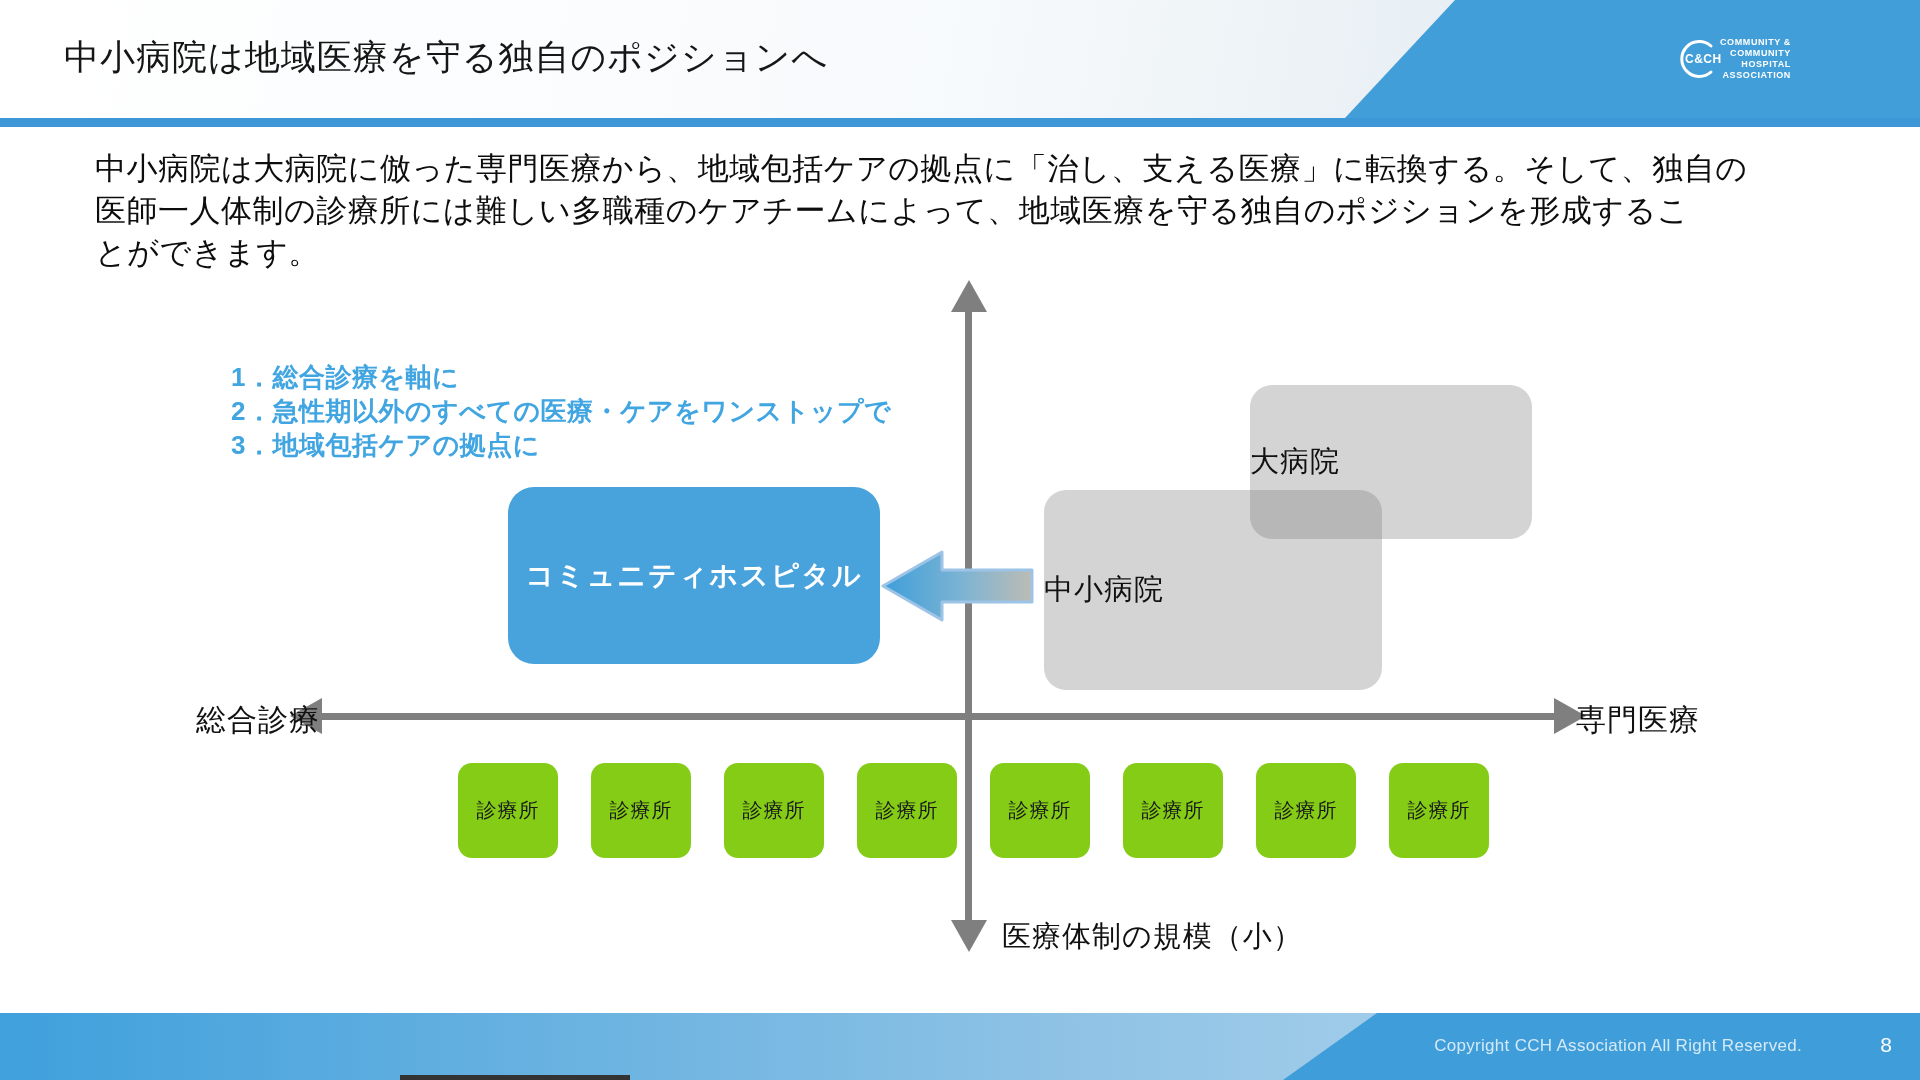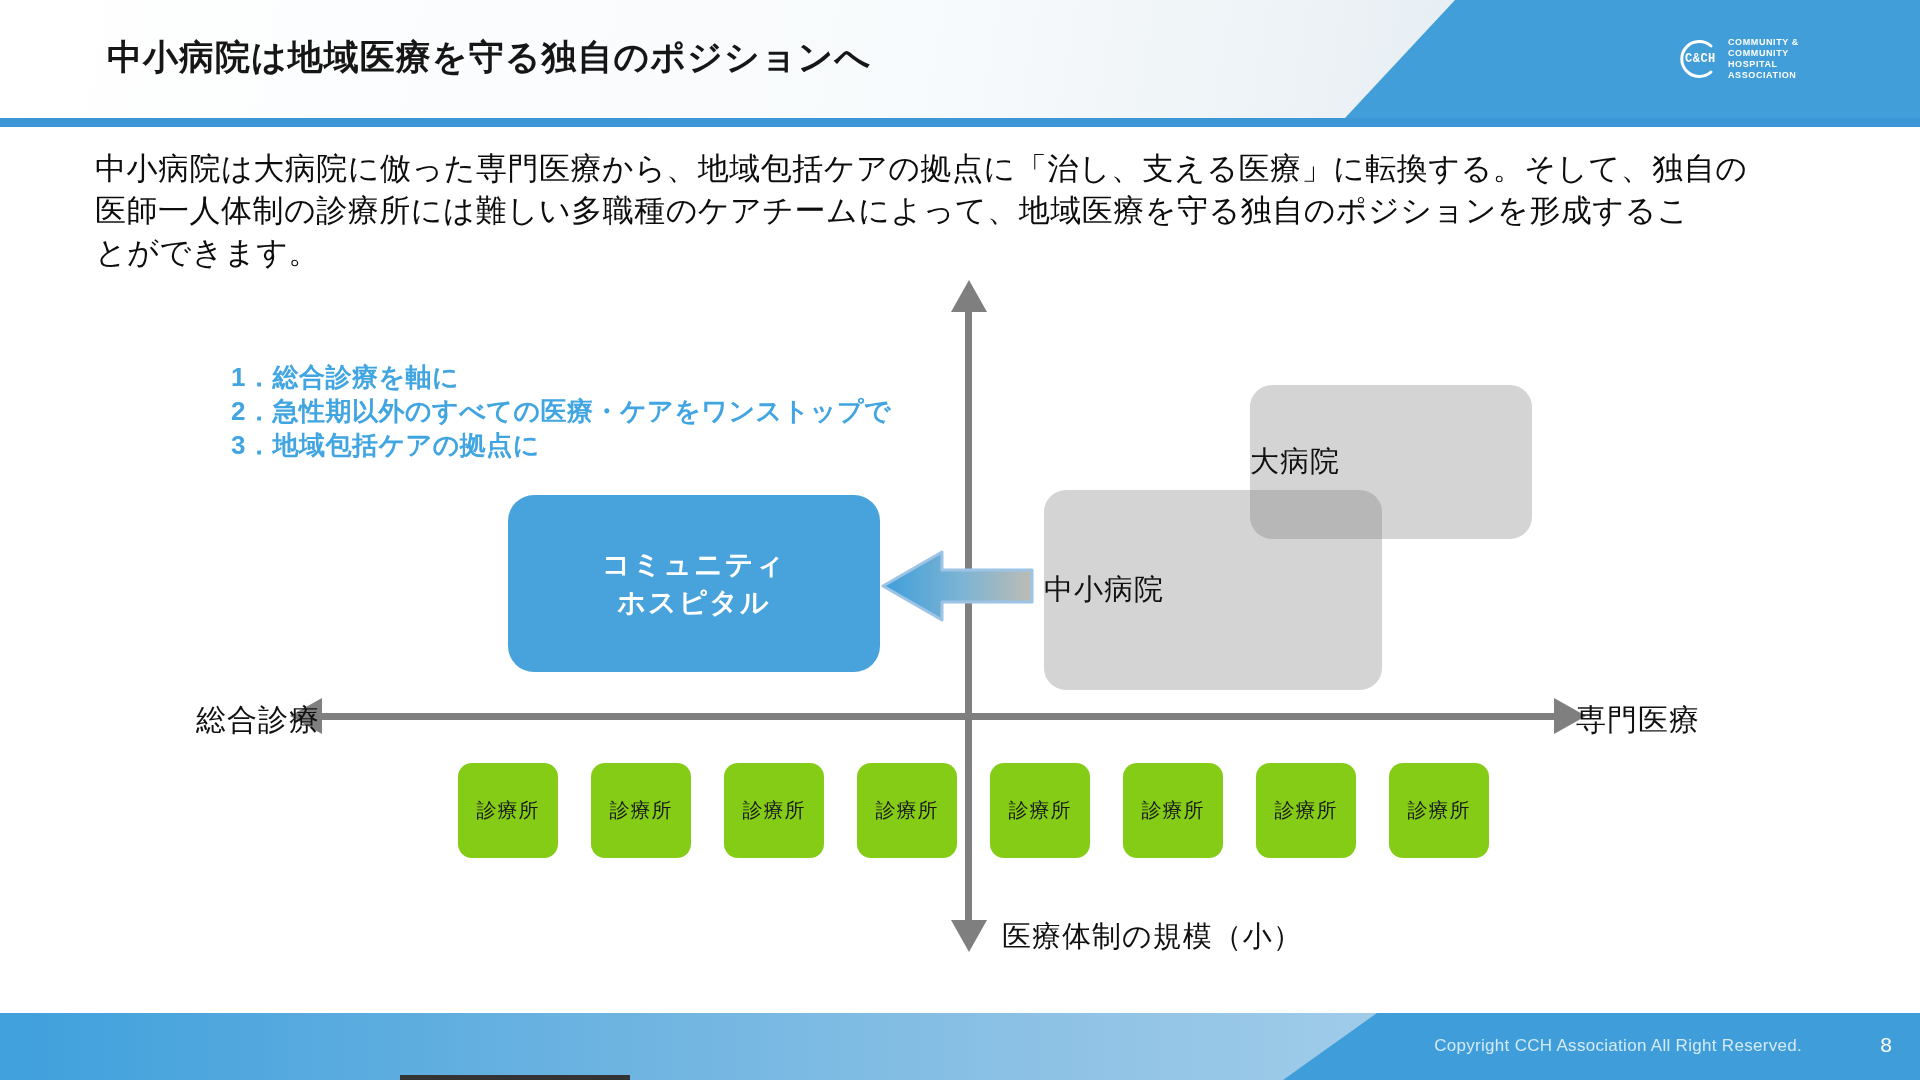--- a/index.html
+++ b/index.html
@@ -24,39 +24,38 @@
     background: #429ed9;
     clip-path: polygon(165px 0, 630px 0, 630px 118px, 55px 118px);
   }
   .header-stripe {
     position: absolute; left: 0; top: 118px;
     width: 1920px; height: 9px;
     background: #3d96d5;
   }
   .slide-title {
     position: absolute; left: 64px; top: 34px;
-    font-size: 35px; font-weight: 700; color: #161616;
-    letter-spacing: 1px; white-space: nowrap; margin-left: 43px;
+    font-size: 35px; font-weight: 400; color: #161616;
+    letter-spacing: 1px; white-space: nowrap;
   }
 
   
   .logo {
     position: absolute; left: 1676px; top: 14px;
     width: 220px; height: 90px;
     display: flex; align-items: center;
   }
   .logo-mark { position: relative; width: 44px; height: 44px; flex: 0 0 auto; }
   .logo-mark svg { position: absolute; left: 0; top: 0; }
   .logo-monogram {
     position: absolute; left: 9px; top: 15px;
     color: #ffffff; font-size: 12px; font-weight: 700; letter-spacing: 0.5px;
     white-space: nowrap;
-    font-family: Liberation Mono, monospace;
-  }
-  .logo-text { margin-left: 8px; color: #ffffff; }
+  }
+  .logo-text { color: #ffffff; text-align: right; }
   .logo-text div {
     font-size: 9px; font-weight: 700; letter-spacing: 0.6px; line-height: 11px;
     white-space: nowrap;
   }
 
   
   .body-paragraph {
     position: absolute; left: 95px; top: 148px;
     font-size: 31px; color: #0d0d0d; line-height: 42px;
     letter-spacing: 0.5px;
@@ -96,23 +95,23 @@
     display: flex; align-items: center; justify-content: flex-start;
     color: #111111; font-size: 29px; letter-spacing: 1px;
   }
   .box-large-hospital { left: 1250px; top: 385px; width: 282px; height: 154px; }
   .box-mid-hospital   { left: 1044px; top: 490px; width: 338px; height: 200px; }
 
   .box-community {
     position: absolute; left: 508px; top: 487px;
     width: 372px; height: 177px;
     background: #48a2db; border-radius: 26px;
-    display: flex; flex-direction: column; align-items: center; justify-content: center;
+    display: flex; flex-direction: row; align-items: center; justify-content: center;
     color: #ffffff; font-size: 28px; font-weight: 700;
-    line-height: 38px; letter-spacing: 2px; margin-top: 8px;
+    line-height: 38px; letter-spacing: 2px;
   }
 
   .transform-arrow { position: absolute; left: 878px; top: 547px; }
 
   .clinic-row {
     position: absolute; left: 458px; top: 763px;
     display: flex; gap: 33px;
   }
   .clinic-box {
     width: 100px; height: 95px;

